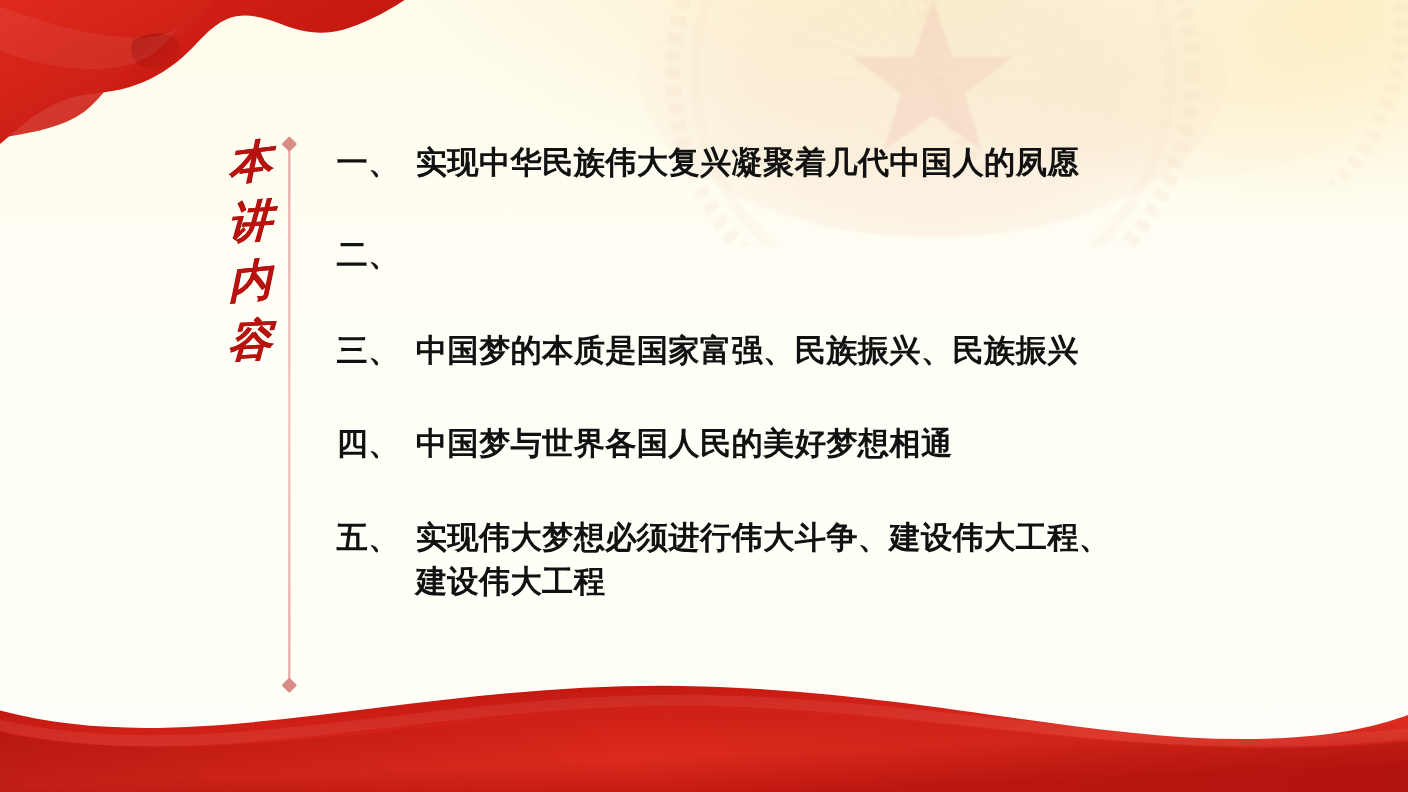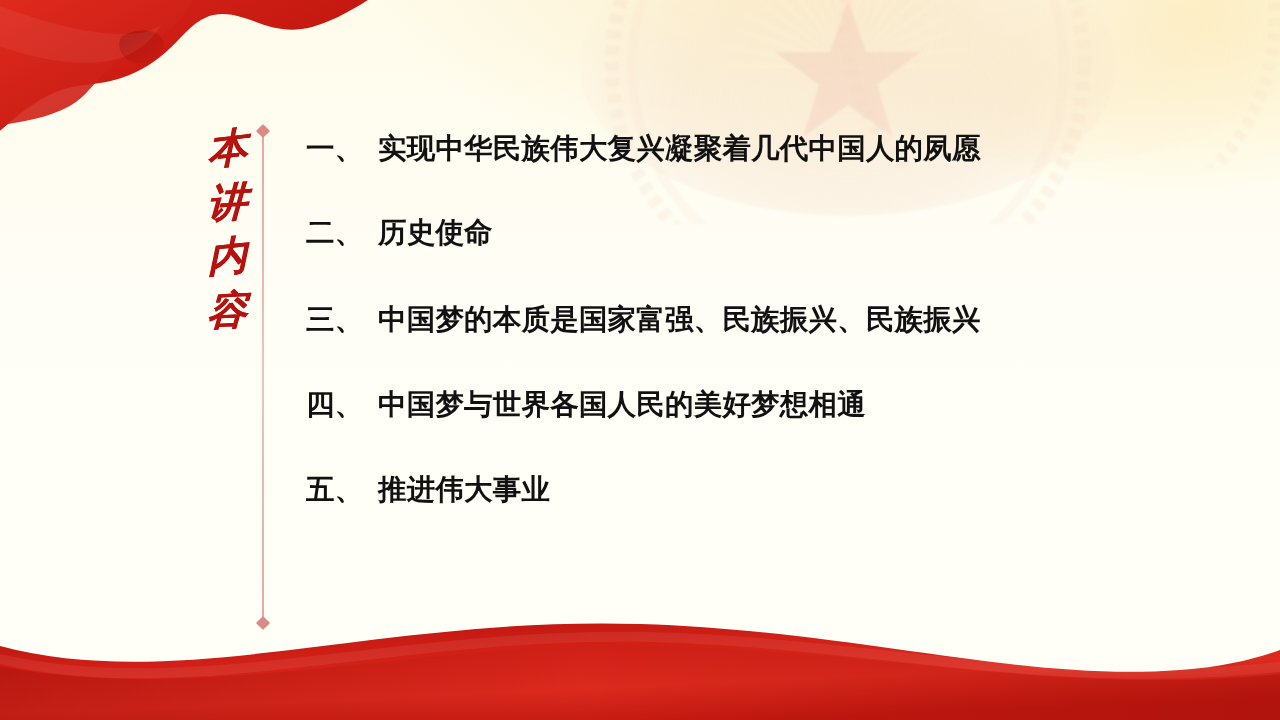--- a/index.html
+++ b/index.html
@@ -294,39 +294,39 @@
     <div class="item item-1">
       <span class="num">一、</span>
       <span class="txt">
         <span class="l1">实现中华民族伟大复兴凝聚着几代中国人的夙愿</span>
       </span>
     </div>
 
     <div class="item item-2">
       <span class="num">二、</span>
       <span class="txt">
-        <span class="l2">历史使命</span>
       </span>
     </div>
 
     <div class="item item-3">
       <span class="num">三、</span>
       <span class="txt">
         <span class="l1">中国梦的本质是国家富强、民族振兴、民族振兴</span>
       </span>
     </div>
 
     <div class="item item-4">
       <span class="num">四、</span>
       <span class="txt">
         <span class="l1">中国梦与世界各国人民的美好梦想相通</span>
       </span>
     </div>
 
     <div class="item item-5">
       <span class="num">五、</span>
       <span class="txt">
-        <span class="l2">推进伟大事业</span>
+        <span class="l1">实现伟大梦想必须进行伟大斗争、建设伟大工程、</span>
+        <span class="l2">建设伟大工程</span>
       </span>
     </div>
 
   </div>
 </div>
 
 </body></html>

